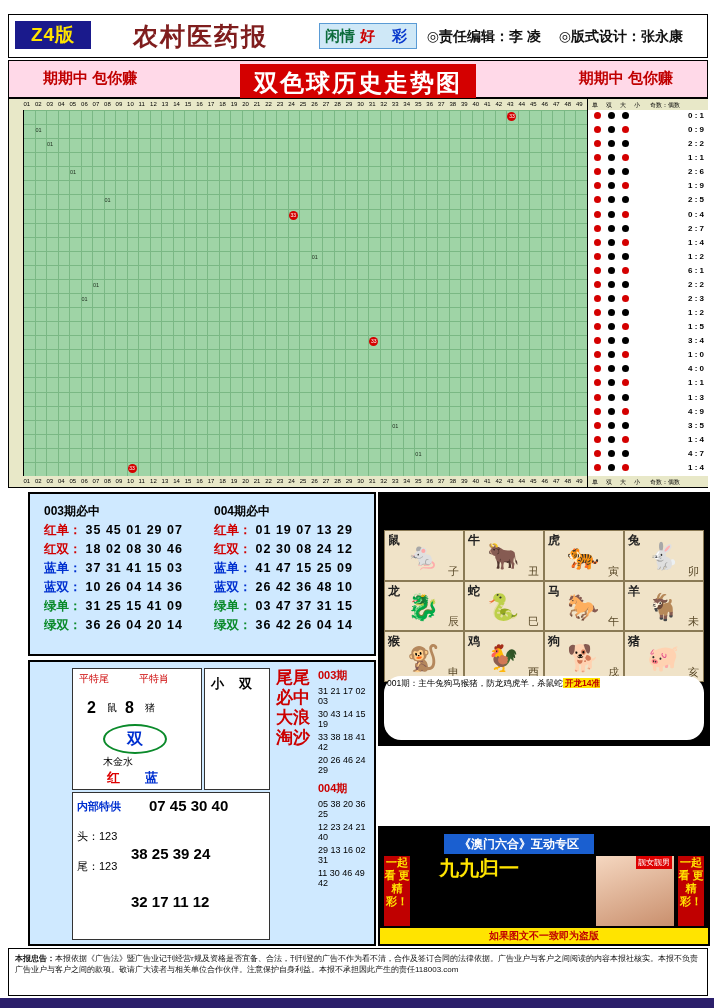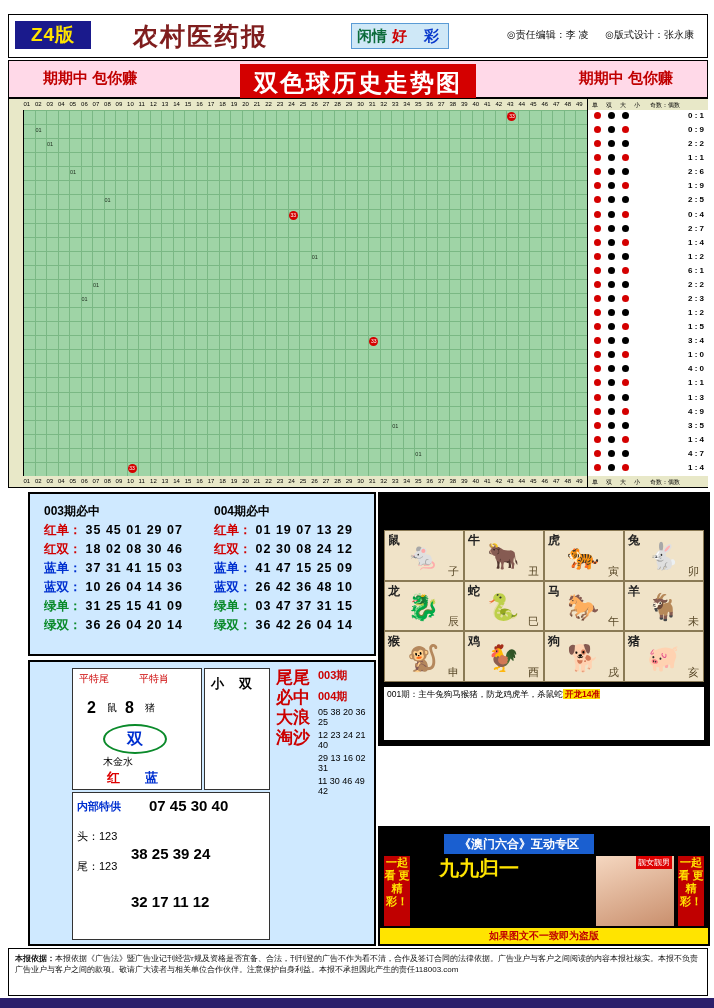--- a/index.html
+++ b/index.html
@@ -4,26 +4,26 @@
 <style>
   html,body{margin:0;padding:0;background:#fff;}
   body{width:714px;height:1008px;font-family:"Liberation Sans","DejaVu Sans",sans-serif;}
   #page{position:relative;width:714px;height:1008px;background:#fff;overflow:hidden;}
 
   
   .masthead{position:absolute;left:8px;top:14px;width:698px;height:42px;border:1px solid #000;background:#fff;}
   .mh-z4{position:absolute;left:6px;top:6px;width:76px;height:28px;background:#1a1a8c;color:#ffe400;
         font-weight:bold;font-size:19px;line-height:28px;text-align:center;letter-spacing:1px;}
   .mh-title{position:absolute;left:88px;top:5px;font-size:25px;font-weight:bold;color:#7f1d1d;letter-spacing:2px;margin-left:36px;}
-  .mh-badge{position:absolute;left:310px;top:8px;width:96px;height:24px;background:#cfe8f7;border:1px solid #5a9bd5;margin-left:32px;}
+  .mh-badge{position:absolute;left:310px;top:8px;width:96px;height:24px;background:#cfe8f7;border:1px solid #5a9bd5;}
   .mh-badge span{position:absolute;top:3px;font-size:15px;font-weight:bold;}
   .mh-b1{left:5px;color:#0b6b3a;}
   .mh-b2{left:40px;color:#c00;}
   .mh-b3{left:72px;color:#0b3acc;}
-  .mh-credit{position:absolute;right:13px;top:13px;font-size:10px;color:#111;}
+  .mh-credit{position:absolute;right:24px;top:13px;font-size:14px;color:#111;font-weight:bold;}
   .mh-credit span{margin-left:14px;}
 
   
   .banner{position:absolute;left:8px;top:60px;width:698px;height:36px;background:#ffd9e8;border:1px solid #000;}
   .bn-left,.bn-right{position:absolute;top:8px;font-size:15px;font-weight:bold;color:#c00000;}
   .bn-left{left:34px;}
   .bn-right{right:34px;}
   .bn-center{position:absolute;left:50%;top:3px;transform:translateX(-50%);
              background:#d40000;color:#fff;font-size:24px;font-weight:bold;padding:3px 14px;letter-spacing:2px;}
 
@@ -64,21 +64,21 @@
   .zod-head{position:absolute;left:0;top:0;width:328px;height:32px;background:#ffe400;}
   .zod-title{position:absolute;left:22px;top:4px;font-size:21px;font-weight:bold;color:#d00000;letter-spacing:2px;}
   .zod-zhun{position:absolute;right:8px;top:2px;width:46px;height:26px;background:#1a5fd0;color:#fff;
             font-size:18px;font-weight:bold;text-align:center;line-height:26px;}
   .zod-grid{position:absolute;left:4px;top:36px;width:320px;height:152px;background:#f0e3c8;
             display:grid;grid-template-columns:repeat(4,1fr);grid-template-rows:repeat(3,1fr);}
   .zod-cell{border:1px solid #8a7a55;position:relative;}
   .zod-name{position:absolute;left:3px;top:1px;font-size:12px;font-weight:bold;color:#222;}
   .zod-br{position:absolute;right:4px;bottom:1px;font-size:11px;color:#5a4a2a;}
   .zod-animal{position:absolute;left:50%;top:52%;transform:translate(-50%,-50%);font-size:26px;color:#8a6a2a;}
-  .zod-notes{position:absolute;left:4px;bottom:4px;width:320px;height:53px;background:#fff;}
+  .zod-notes{position:absolute;left:4px;bottom:4px;width:320px;height:64px;background:#fff;border-radius:17px;}
   .zn-row{font-size:8.5px;color:#000;margin:2px 0 0 3px;white-space:nowrap;}
   .zn-hi{color:#c00000;font-weight:bold;background:#ffe400;}
 
   
   .bigbox{position:absolute;left:28px;top:660px;width:344px;height:282px;border:2px solid #000;background:#cfe9ff;}
   .vtitle{position:absolute;left:4px;top:4px;width:34px;height:274px;background:#d40000;color:#ffe400;
           font-size:18px;font-weight:bold;text-align:center;padding-top:4px;box-sizing:border-box;line-height:21px;}
   .sub1{position:absolute;left:42px;top:6px;width:128px;height:120px;background:#fff;border:1px solid #333;}
   .sub2{position:absolute;left:174px;top:6px;width:64px;height:120px;background:#fff;border:1px solid #333;}
   .sub3{position:absolute;left:42px;top:130px;width:196px;height:146px;background:#fff;border:1px solid #333;}
@@ -634,20 +634,26 @@
       <div style="position:absolute;left:58px;top:52px;font-size:15px;font-weight:bold;">38 25 39 24</div>
       <div style="position:absolute;left:58px;top:100px;font-size:15px;font-weight:bold;">32 17 11 12</div>
     </div>
 
     <div class="sub4">
       <div style="font-size:17px;font-weight:bold;color:#c00;line-height:20px;text-align:center;">尾尾必中大浪淘沙</div>
     </div>
 
     <div class="sub5">
       <div style="font-size:11px;font-weight:bold;color:#c00;">003期</div>
+      <div id="c003">
+          <div class="tiny" style="margin-top: 3px;">31 21 17 02 03</div>
+          <div class="tiny" style="margin-top: 3px;">30 43 14 15 19</div>
+          <div class="tiny" style="margin-top: 3px;">33 38 18 41 42</div>
+          <div class="tiny" style="margin-top: 3px;">20 26 46 24 29</div>
+        </div>
       <div style="font-size:11px;font-weight:bold;color:#c00;margin-top:6px;">004期</div>
       <div id="c004">
           <div class="tiny" style="margin-top: 3px;">05 38 20 36 25</div>
           <div class="tiny" style="margin-top: 3px;">12 23 24 21 40</div>
           <div class="tiny" style="margin-top: 3px;">29 13 16 02 31</div>
           <div class="tiny" style="margin-top: 3px;">11 30 46 49 42</div>
         </div>
     </div>
   </div>
 
@@ -656,17 +662,17 @@
     <div class="ad-side ad-l">一起看 更精彩！</div>
     <div class="ad-side ad-r">一起看 更精彩！</div>
     <div class="ad-mid">九九归一</div>
     <div class="ad-photo"></div>
     <div class="ad-tag">靓女靓男</div>
     <div class="ad-cap">如果图文不一致即为盗版</div>
   </div>
 
   <div class="footer">
     <div class="ft-t">
-      <span class="ft-b">本报依据：</span><span>本报依据《广告法》暨֫广告业记刊经营г规及资格是否宜备、合法，刊刊登的广告不作为看不清，合作及签订合同的法律依据。广告业户与客户之间阅读的内容本报社核实。本报不负责广告业户与客户之间的款项。敬请广大读者与相关单位合作伙伴。注意保护自身利益。本报不承担因此产生的责任118003.com</span>
+      <span class="ft-b">本报忠告：</span><span>本报依据《广告法》暨֫广告业记刊经营г规及资格是否宜备、合法，刊刊登的广告不作为看不清，合作及签订合同的法律依据。广告业户与客户之间阅读的内容本报社核实。本报不负责广告业户与客户之间的款项。敬请广大读者与相关单位合作伙伴。注意保护自身利益。本报不承担因此产生的责任118003.com</span>
     </div>
   </div>
   <div class="strip"></div>
 </div>
 
 </body></html>

